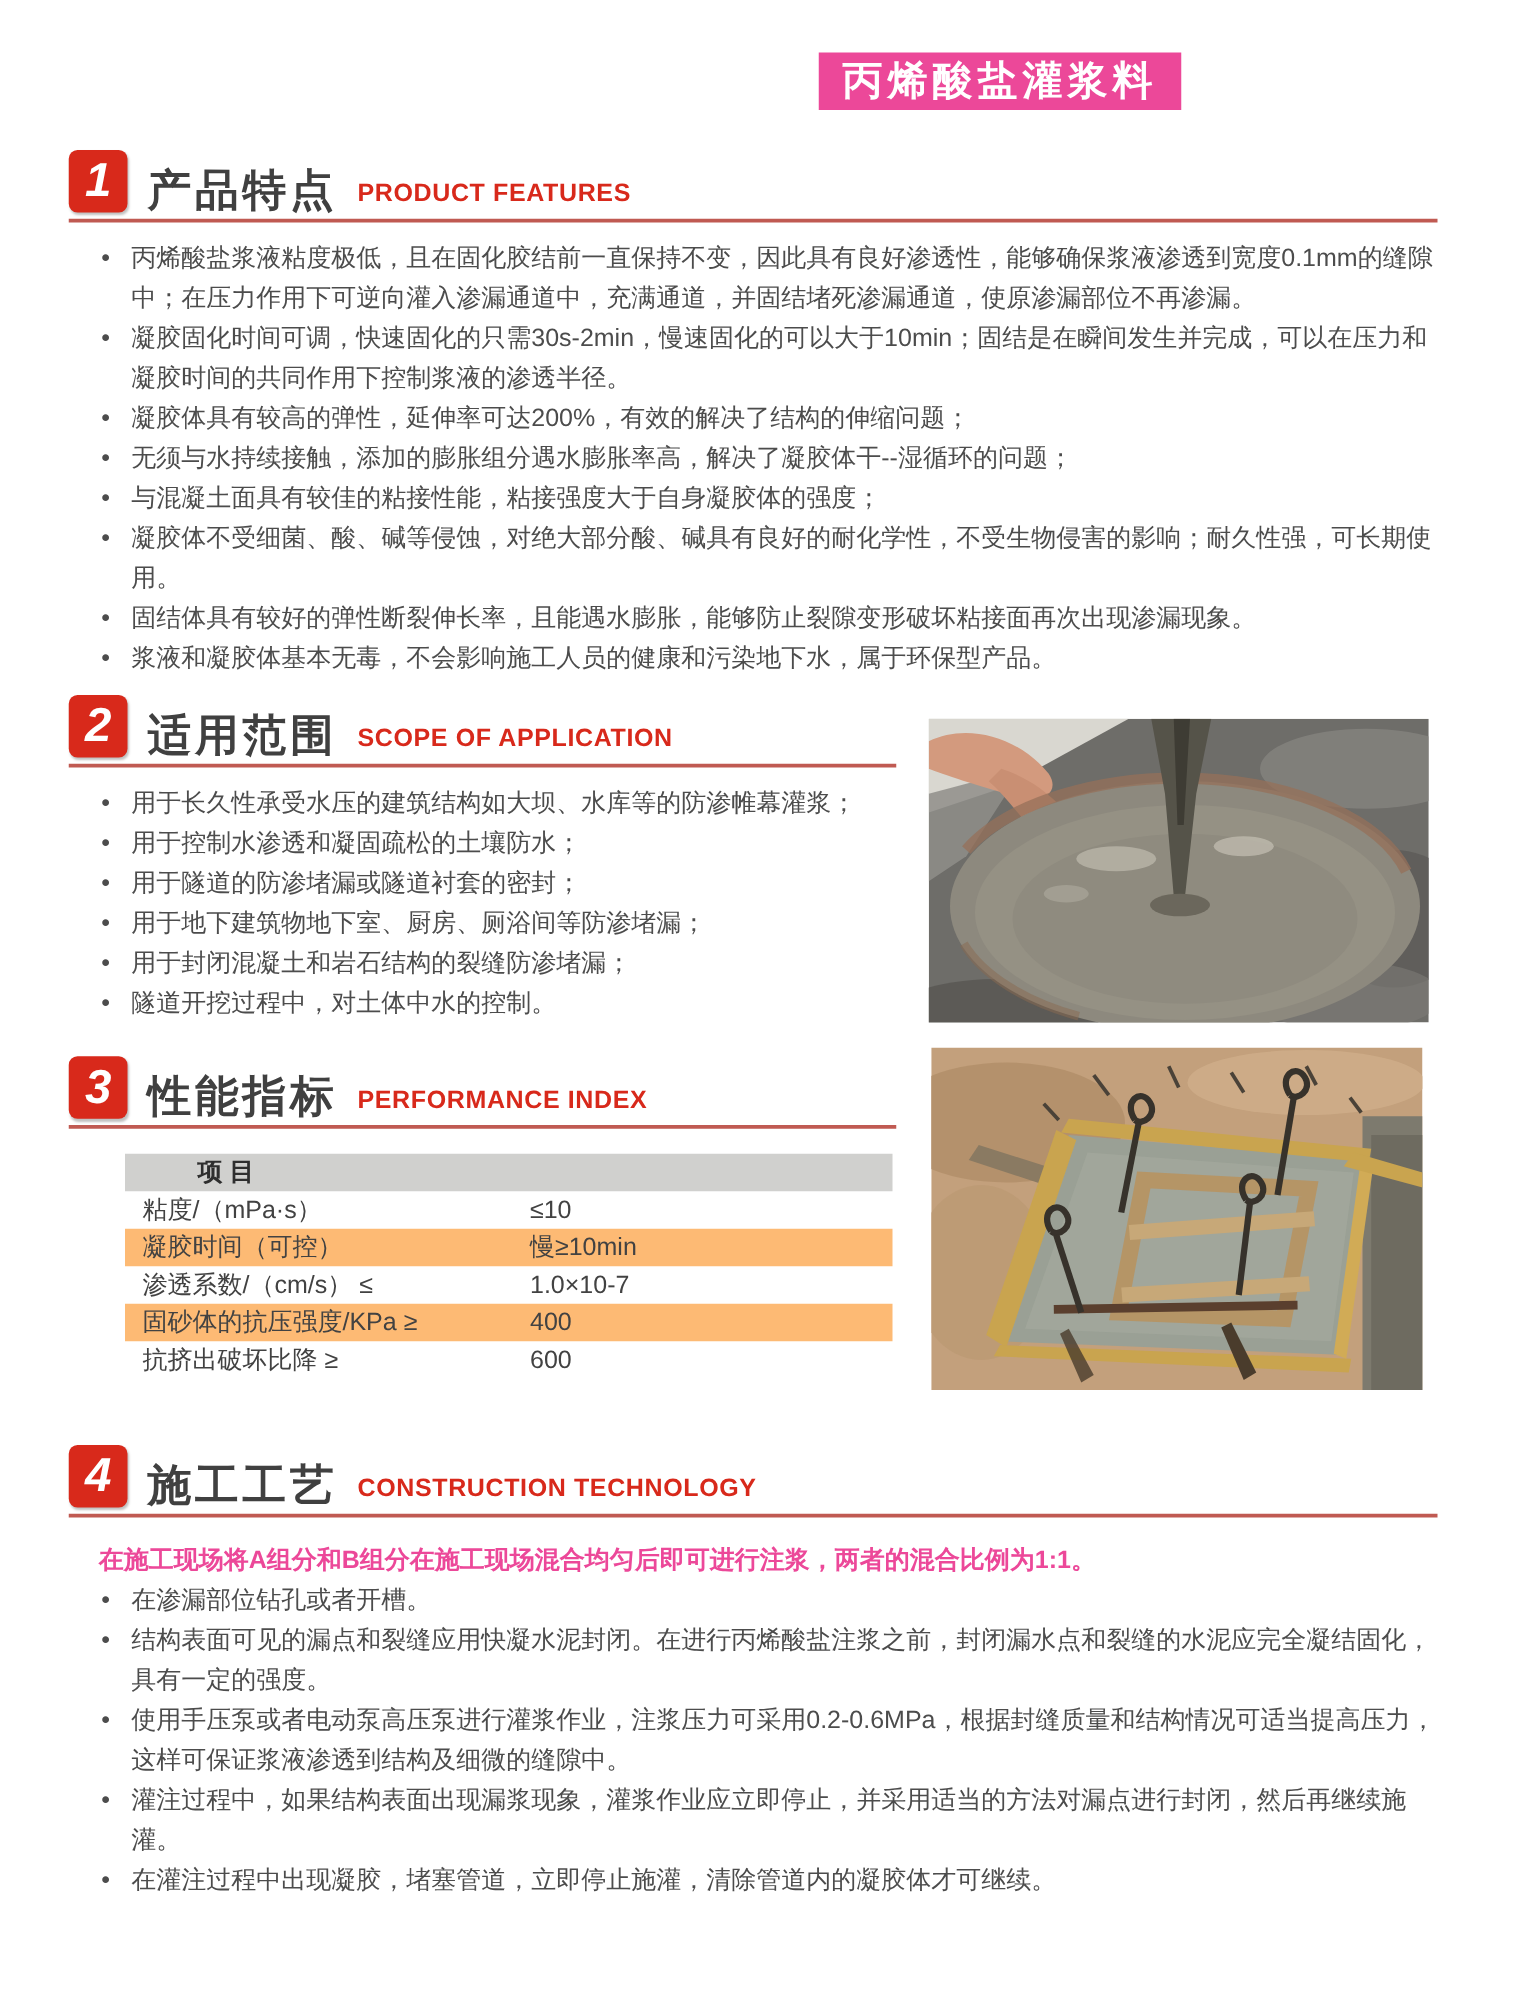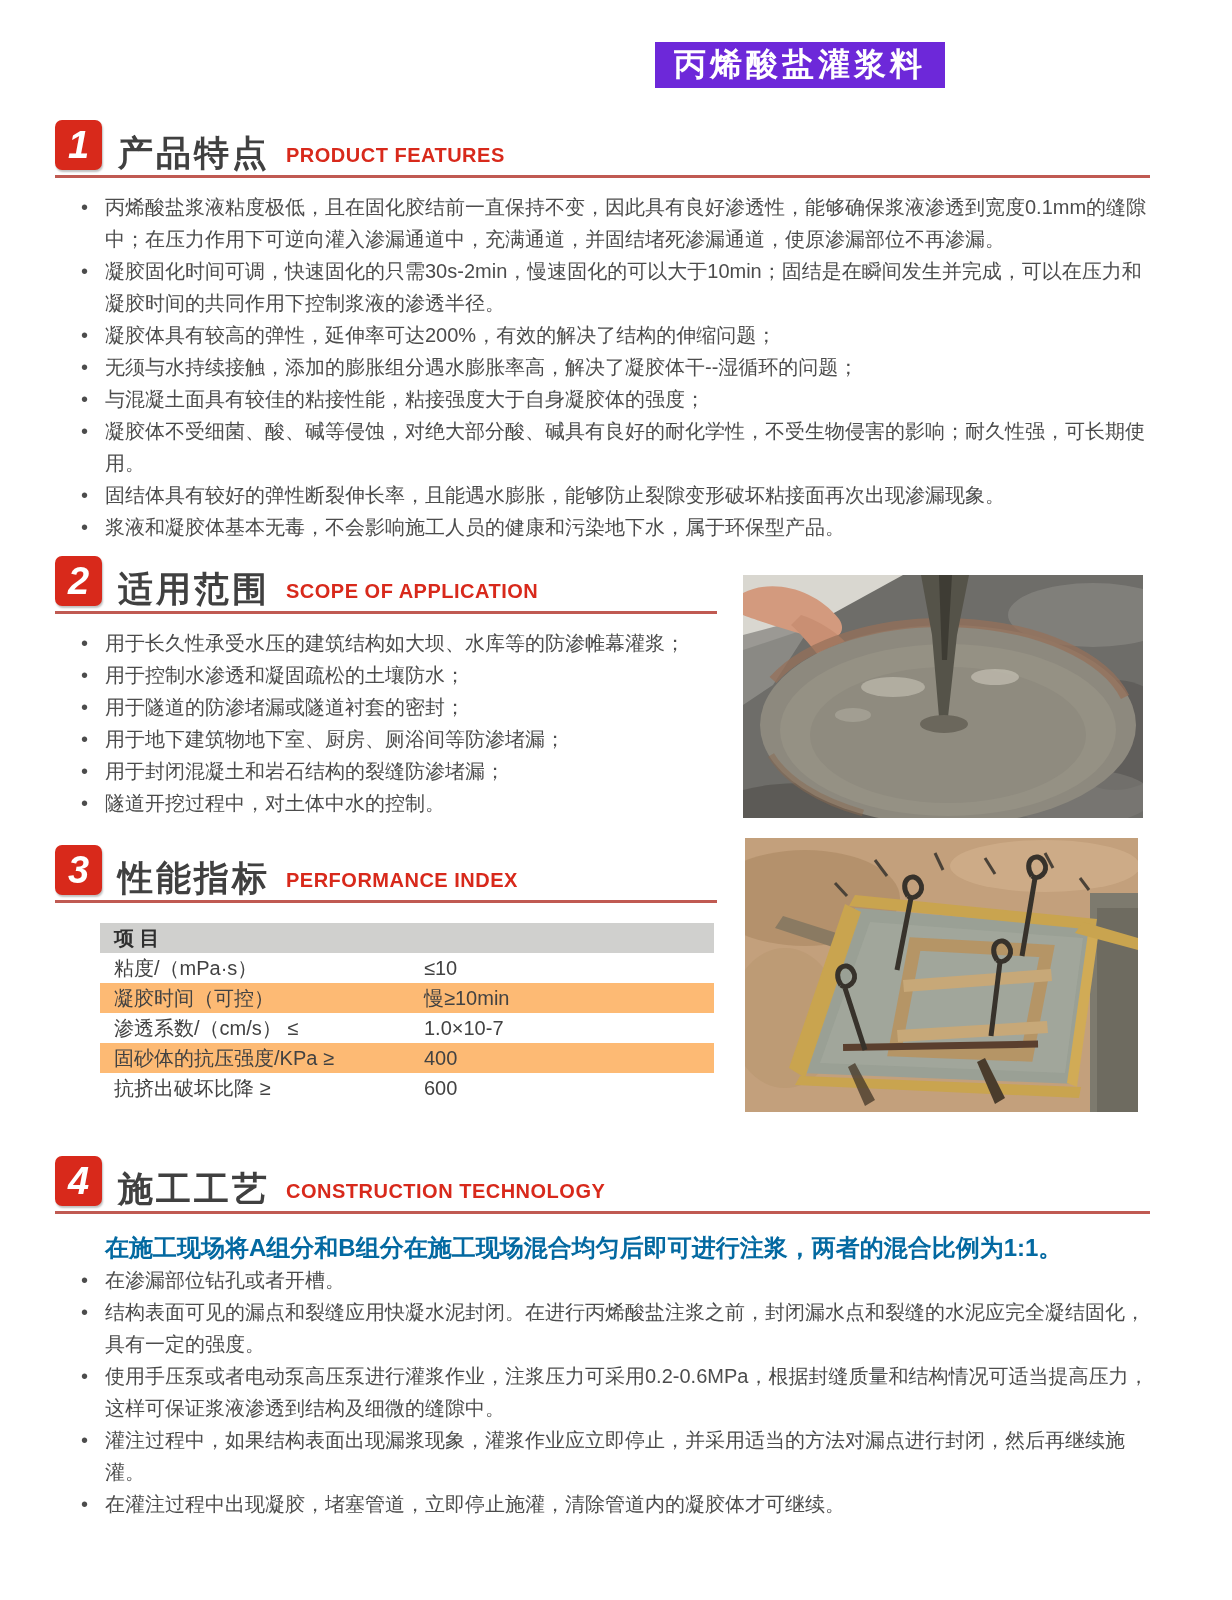--- a/index.html
+++ b/index.html
@@ -1,47 +1,47 @@
 <!DOCTYPE html>
 <html><head>
 <meta charset="utf-8">
 <style>
   html,body{margin:0;padding:0;background:#fff;}
   .page{position:relative;width:1232px;height:1600px;background:#fff;overflow:hidden;
         font-family:"Liberation Sans","DejaVu Sans",sans-serif;}
 
   
-  .banner{position:absolute;left:655px;top:42px;width:290px;height:46px;background:#6d28d9;
+  .banner{position:absolute;left:655px;top:42px;width:290px;height:46px;background:#ec4899;
           color:#fff;display:flex;align-items:center;justify-content:center;
           font-size:32px;font-weight:bold;letter-spacing:4px;}
 
   
   .sec{position:absolute;}
   .sec-head{display:flex;align-items:flex-end;gap:16px;border-bottom:3px solid #c05a52;padding-bottom:5px;}
   .badge{width:47px;height:50px;background:#d8291b;border-radius:7px;color:#fff;
          font-size:38px;font-weight:bold;font-style:italic;display:flex;align-items:center;
          justify-content:center;box-shadow:1px 2px 2px rgba(0,0,0,.25);}
   .zh{color:#404040;font-size:35px;font-weight:bold;letter-spacing:3px;line-height:1;}
   .en{color:#d8291b;font-size:20px;font-weight:bold;margin-bottom:3px;letter-spacing:.5px;}
 
   
   .blist{margin:13px 0 0 0;padding:0 0 0 50px;list-style:none;}
   .blist li{position:relative;font-size:20px;line-height:32px;color:#4c4c4c;}
   .blist li::before{content:"•";position:absolute;left:-24px;top:0;color:#4c4c4c;}
 
   
   .ptable{margin:20px 0 0 45px;width:614px;font-size:20px;color:#424242;}
   .trow{display:flex;align-items:center;min-height:30px;}
-  .trow.thead{background:#d0d0ce;font-weight:bold;color:#2e2e2e;}
+  .trow.thead{background:#d0d0ce;font-weight:bold;color:#2e2e2e;padding-left:44px;}
   .trow.alt{background:#fdba74;}
   .tc1{width:310px;padding:1px 0 1px 14px;line-height:28px;}
   .tc2{flex:1;padding:1px 0;line-height:28px;}
 
   
-  .intro{margin:18px 0 0 50px;font-weight:bold;color:#0369a1;font-size:24px;line-height:32px;}
+  .intro{margin:18px 0 0 24px;font-weight:bold;color:#ec4899;font-size:20px;line-height:32px;}
 
   
   .photo{position:absolute;display:block;}
   #photo1{left:743px;top:575px;width:400px;height:243px;}
   #photo2{left:745px;top:838px;width:393px;height:274px;}
 </style>
 </head>
 <body>
 
 <div class="page">

